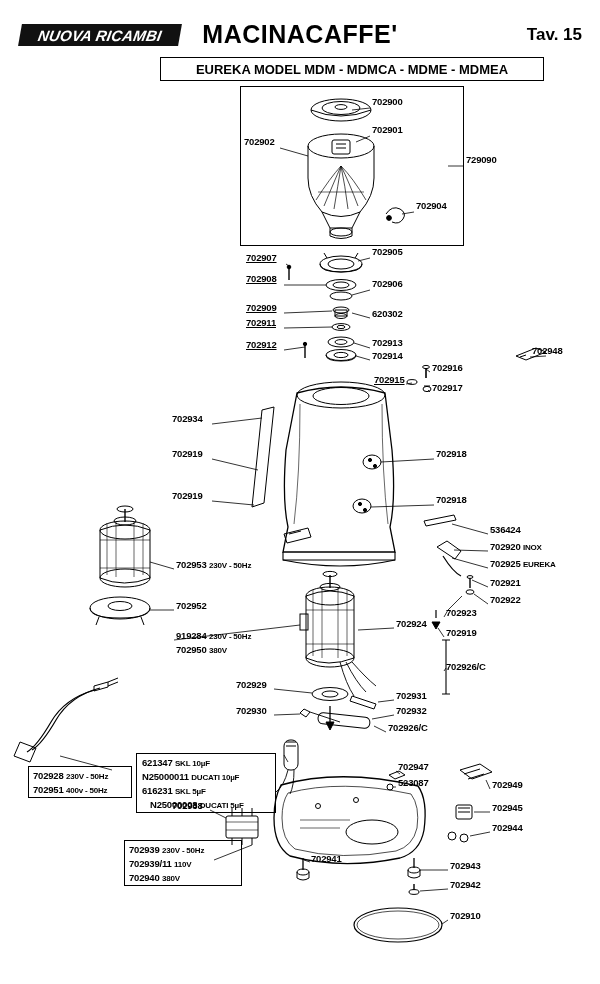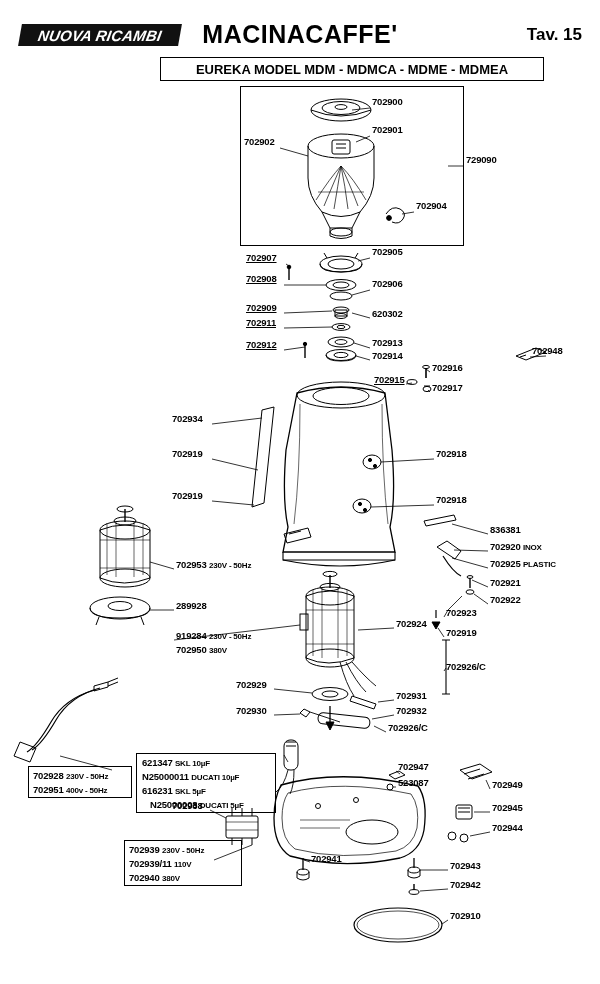--- a/index.html
+++ b/index.html
@@ -386,27 +386,27 @@
   <div class="lbl" style="left:372px; top:350px;"><span>702914</span></div>
   <div class="lbl" style="left:532px; top:345px;"><span>702948</span></div>
   <div class="lbl" style="left:432px; top:362px;"><span>702916</span></div>
   <div class="lbl u" style="left:374px; top:374px;"><span>702915</span></div>
   <div class="lbl" style="left:432px; top:382px;"><span>702917</span></div>
   <div class="lbl" style="left:172px; top:413px;"><span>702934</span></div>
   <div class="lbl" style="left:172px; top:448px;"><span>702919</span></div>
   <div class="lbl" style="left:436px; top:448px;"><span>702918</span></div>
   <div class="lbl" style="left:172px; top:490px;"><span>702919</span></div>
   <div class="lbl" style="left:436px; top:494px;"><span>702918</span></div>
-  <div class="lbl" style="left:490px; top:524px;"><span>836381</span></div>
+  <div class="lbl" style="left:490px; top:524px;"><span>536424</span></div>
   <div class="lbl" style="left:490px; top:541px;"><span>702920</span> <span class="note">INOX</span></div>
-  <div class="lbl" style="left:490px; top:558px;"><span>702925</span> <span class="note">PLASTIC</span></div>
+  <div class="lbl" style="left:490px; top:558px;"><span>702925</span> <span class="note">EUREKA</span></div>
   <div class="lbl" style="left:490px; top:577px;"><span>702921</span></div>
   <div class="lbl" style="left:490px; top:594px;"><span>702922</span></div>
   <div class="lbl" style="left:176px; top:559px;"><span>702953</span> <span class="note">230V - 50Hz</span></div>
-  <div class="lbl" style="left:176px; top:600px;"><span>289928</span></div>
+  <div class="lbl" style="left:176px; top:600px;"><span>702952</span></div>
   <div class="lbl" style="left:446px; top:607px;"><span>702923</span></div>
   <div class="lbl" style="left:396px; top:618px;"><span>702924</span></div>
   <div class="lbl" style="left:446px; top:627px;"><span>702919</span></div>
   <div class="lbl" style="left:176px; top:630px;"><span>919284</span> <span class="note">230V - 50Hz</span></div>
   <div class="lbl" style="left:176px; top:644px;"><span>702950</span> <span class="note">380V</span></div>
   <div class="lbl" style="left:446px; top:661px;"><span>702926/C</span></div>
   <div class="lbl" style="left:236px; top:679px;"><span>702929</span></div>
   <div class="lbl" style="left:396px; top:690px;"><span>702931</span></div>
   <div class="lbl" style="left:236px; top:705px;"><span>702930</span></div>
   <div class="lbl" style="left:396px; top:705px;"><span>702932</span></div>

